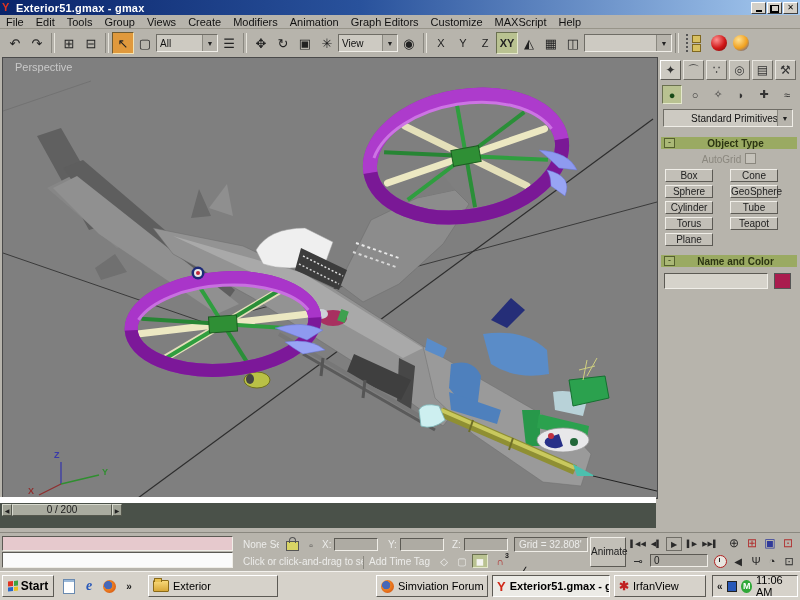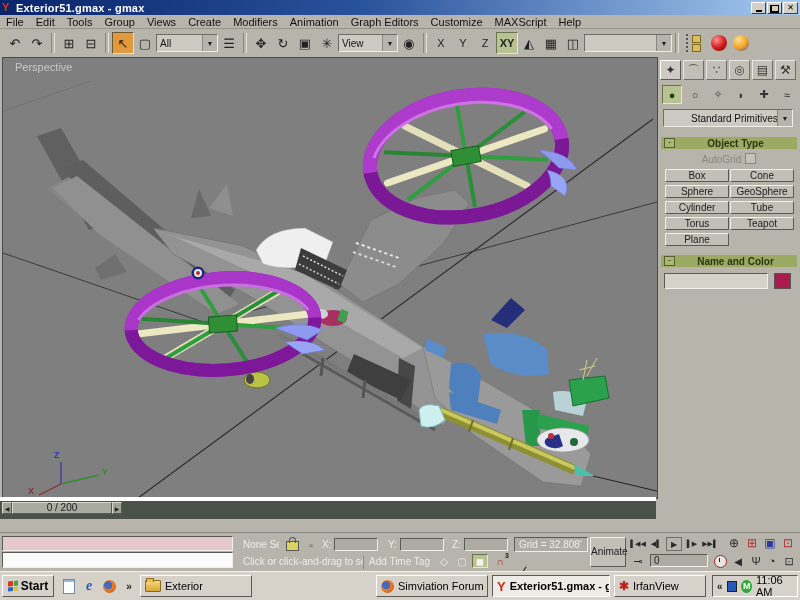--- a/index.html
+++ b/index.html
@@ -61,29 +61,29 @@
   .cat.pressed{background:#b9c291;border:1px solid;border-color:#6a7050 #e4e8cc #e4e8cc #6a7050;box-sizing:border-box;color:#174a17;}
   .panel-dd{position:absolute;left:5px;top:52px;width:130px;padding-left:24px;}
   .rollout-hdr{position:absolute;left:3px;width:136px;height:12px;background:#9aaa62;
     display:flex;align-items:center;box-sizing:border-box;padding:0 3px;}
   .rollout-hdr .minus{width:9px;height:8px;border:1px solid #55602e;color:#2c3512;font-size:9px;
     line-height:6px;text-align:center;margin-right:2px;background:#aab876;}
   .rollout-hdr .rtitle{flex:1;text-align:center;font-size:10px;font-weight:bold;color:#2c3512;}
   .autogrid{position:absolute;left:0;width:142px;text-align:center;color:#8a877e;font-size:10px;}
   .autogrid .cb{display:inline-block;width:9px;height:9px;border:1px solid #8a877e;background:#c5c2ba;
     vertical-align:-1px;margin-left:4px;}
-  .obtn{position:absolute;width:64px;height:13px;background:#c2bfb7;
+  .obtn{position:absolute;width:48px;height:13px;background:#c2bfb7;
     border:1px solid;border-color:#f0eee8 #5c5a54 #5c5a54 #f0eee8;box-sizing:border-box;
     font-size:10px;text-align:center;line-height:11px;color:#222;}
   .namefield{position:absolute;left:6px;width:104px;height:16px;background:#d6d3cb;
     border:1px solid;border-color:#5c5a54 #f0eee8 #f0eee8 #5c5a54;box-sizing:border-box;}
   .swatch{position:absolute;left:116px;width:17px;height:16px;border:1px solid #555;box-sizing:border-box;}
   
-  .timeslider{position:absolute;left:0;top:497px;width:656px;height:22px;background:#4a5149;
-    border-top:4px solid #ffffff;box-sizing:border-box;}
+  .timeslider{position:absolute;left:0;top:497px;width:656px;height:31px;background:#4a5149;
+    border-top:6px solid #ffffff;box-sizing:border-box;}
   .ts-handle{position:absolute;left:2px;top:1px;height:12px;width:120px;display:flex;}
   .ts-arrow{width:10px;background:#9fa295;border:1px solid;border-color:#d8dacf #55584e #55584e #d8dacf;
     box-sizing:border-box;font-size:6px;display:flex;align-items:center;justify-content:center;color:#222;}
   .ts-mid{flex:1;background:#a9ab9f;border:1px solid;border-color:#d8dacf #55584e #55584e #d8dacf;
     box-sizing:border-box;text-align:center;font-size:10px;line-height:10px;color:#1c1c1c;}
   .trackbar{position:absolute;left:0;top:512px;width:658px;height:20px;
     background:repeating-linear-gradient(90deg,#c6cda2 0 1px,#b5bc8d 1px 6.4px);
     border-top:1px solid #7d8460;box-sizing:border-box;overflow:hidden;}
   .tick-num{position:absolute;top:7px;transform:translateX(-50%);font-size:9px;color:#3c4030;}
   .tb-marker{position:absolute;left:0;top:0;width:7px;height:20px;background:#e8d87a;border-right:1px solid #8a7820;}
@@ -456,21 +456,21 @@
       <span>Start</span>
     </div>
     <span class="ql" style="left:60px">
         <span class="docic"></span>
       </span>
     <span class="ql" style="left:80px;color:#2858b8;font-family:'Liberation Serif',serif;font-weight:bold;font-style:italic;font-size:14px">e</span>
     <span class="ql" style="left:100px">
         <span class="ffic"></span>
       </span>
     <span class="ql" style="left:120px;font-size:10px;font-weight:bold">»</span>
-    <div class="taskbtn" style="left:140px;width:112px">
+    <div class="taskbtn" style="left:148px;width:130px">
       <span class="folderic"></span>
       <span>Exterior</span>
     </div>
     <div class="taskbtn" style="left:376px;width:112px">
       <span class="ffic" style="flex:0 0 auto"></span>
       <span>Simviation Forum - Min...</span>
     </div>
     <div class="taskbtn active" style="left:492px;width:118px">
       <span class="gmaxic">Y</span>
       <span>Exterior51.gmax - g...</span>

